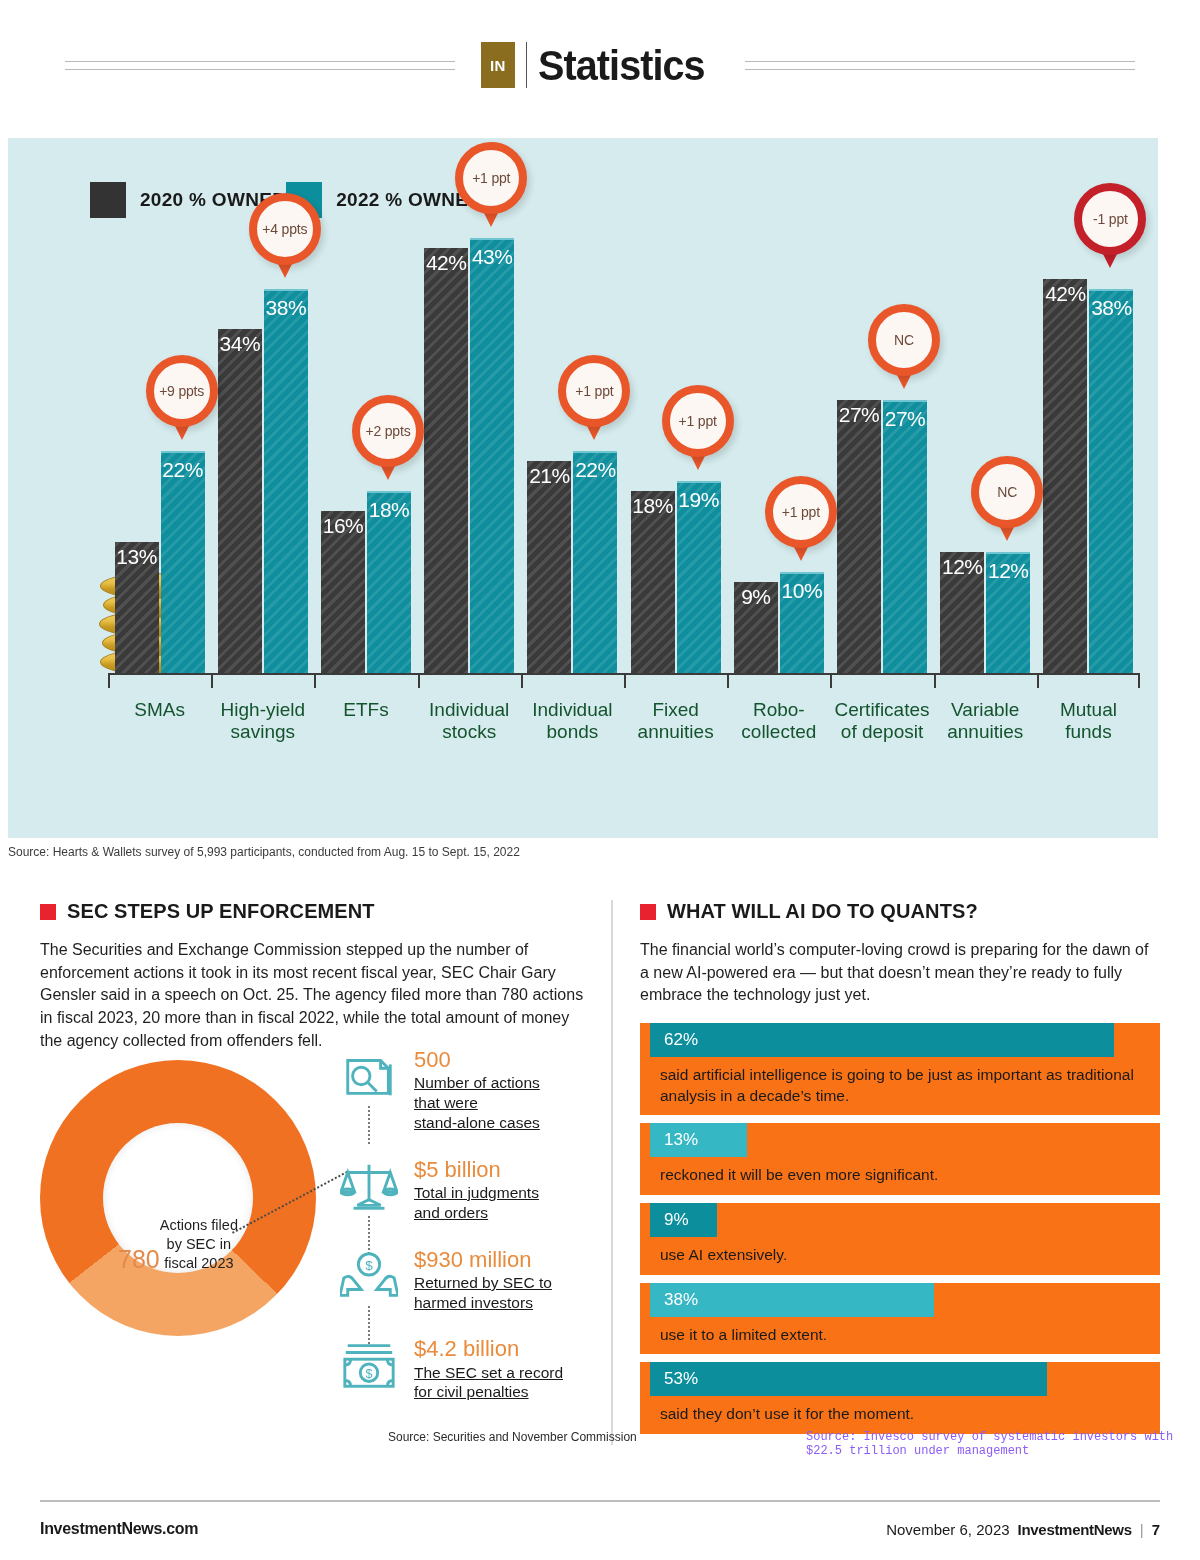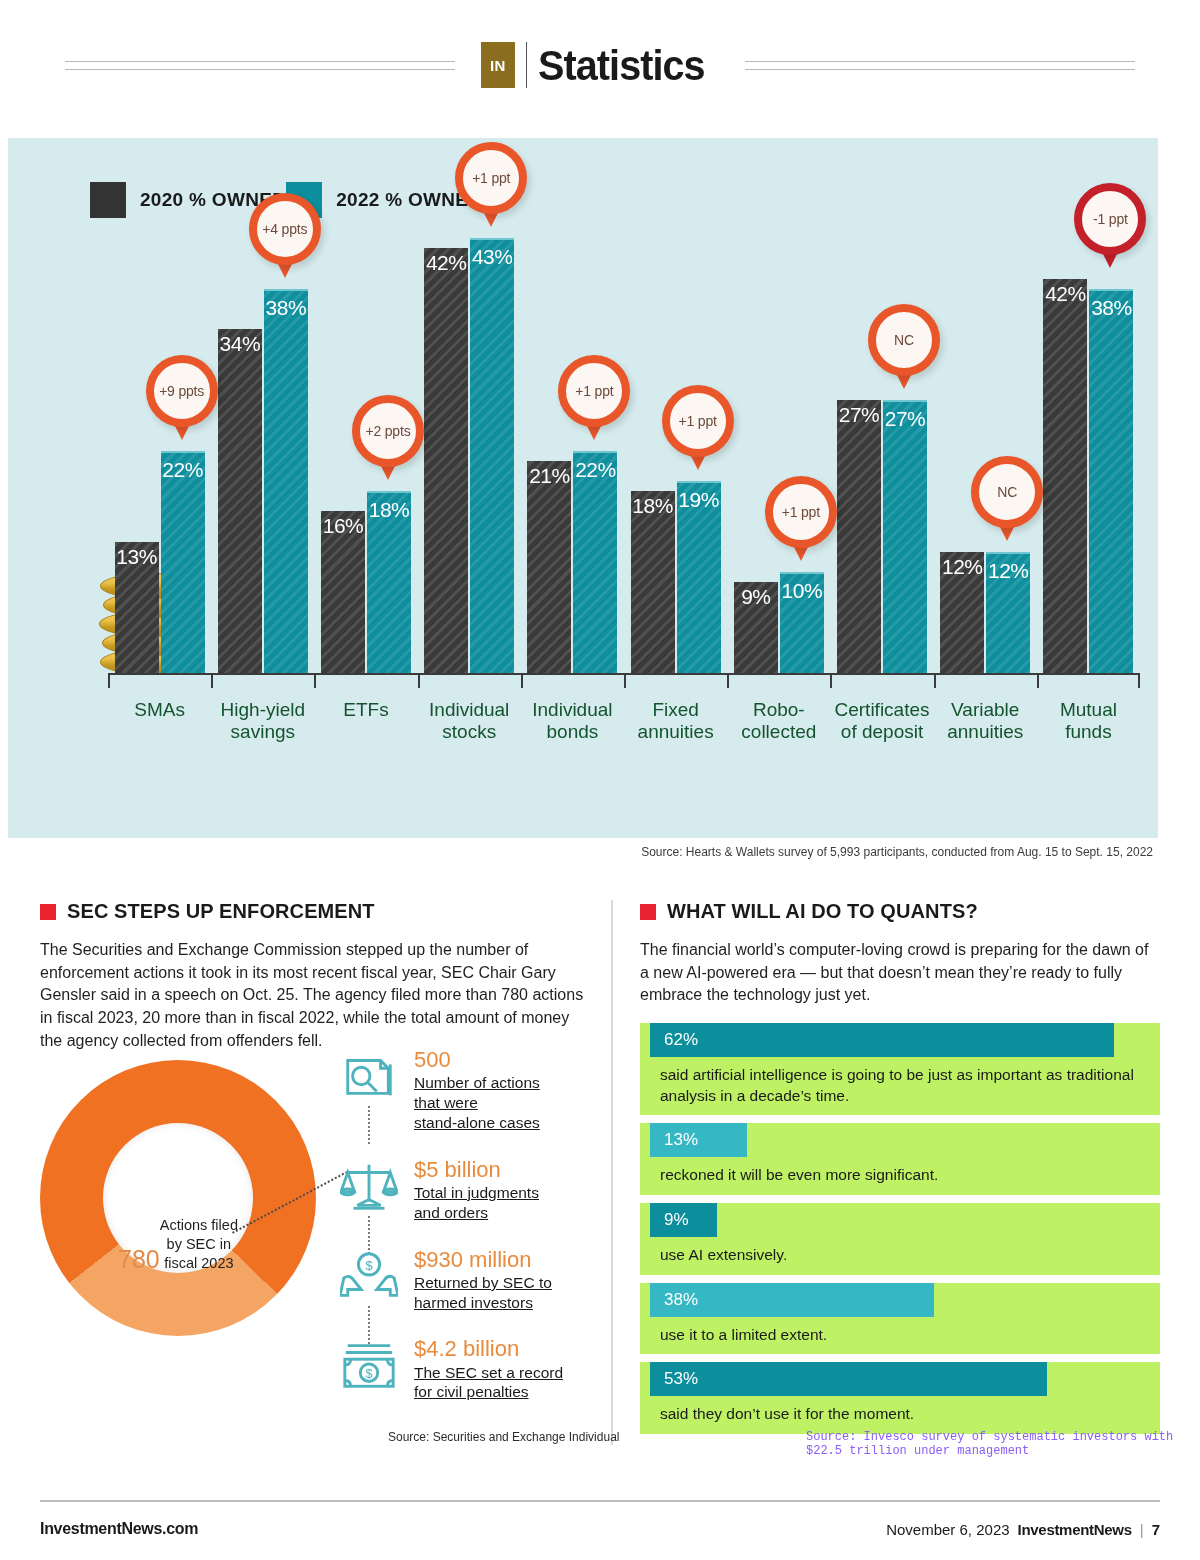--- a/index.html
+++ b/index.html
@@ -108,21 +108,21 @@
   
   .coins { position: absolute; left: -8px; bottom: 143px; width: 108px; height: 120px; }
   .coin {
     position: absolute; width: 100px; height: 26px; border-radius: 50%/50%;
     background: linear-gradient(180deg, #f2d06a 0%, #e8bf45 38%, #c79a22 62%, #b0861a 100%);
     border: 1px solid #a9811b;
   }
 
   .chart-source {
     position: absolute; left: 8px; top: 845px; width: 1150px;
-    text-align: right; font-size: 12px; color: #3b3b3b; padding-right: 5px;
+    font-size: 12px; color: #3b3b3b; padding-right: 5px;
   }
 
   
   .cols { position: absolute; left: 0; top: 890px; width: 1200px; height: 570px; }
   .col-divider { position: absolute; left: 611px; top: 10px; width: 2px; height: 545px; background: #d9d9d9; }
 
   .col-left { position: absolute; left: 40px; top: 10px; width: 545px; }
   .col-right { position: absolute; left: 640px; top: 10px; width: 520px; }
 
   .sec-head { display: flex; align-items: center; gap: 11px; margin-bottom: 16px; }
@@ -158,21 +158,21 @@
   .stat-icon { width: 58px; height: 56px; flex: 0 0 58px; }
   .stat-val { font-size: 22px; color: #e98b3c; line-height: 1.1; margin-bottom: 1px; }
   .stat-desc { font-size: 15.5px; line-height: 1.28; color: #1a1a1a; text-decoration: underline; }
   .stat-dots {
     position: absolute; left: 28px; top: 58px; width: 2px; height: 38px;
     border-left: 2px dotted #7a7a7a;
   }
 
   
   .ai-rows { margin-top: 16px; }
-  .ai-row { background: #bef264; margin-bottom: 8px; padding: 0 0 9px 0; }
+  .ai-row { background: #f97316; margin-bottom: 8px; padding: 0 0 9px 0; }
   .ai-bar {
     height: 34px; display: flex; align-items: center; padding-left: 14px;
     color: #fff; font-size: 17px; margin: 6px 0 0 10px;
   }
   .ai-text { font-size: 15.5px; line-height: 1.33; padding: 8px 16px 0 20px; color: #1a1a1a; }
 
   .src-row { position: absolute; left: 0; top: 540px; width: 1200px; }
   .src-left { position: absolute; left: 388px; font-size: 12px; color: #2b2b2b; }
   .src-right { position: absolute; left: 806px; font-size: 12px; color: #8b5cf6; font-family: Liberation Mono, monospace; }
 
@@ -552,21 +552,21 @@
           <div class="ai-text">use it to a limited extent.</div>
         </div>
         <div class="ai-row">
           <div class="ai-bar" style="background: rgb(12, 142, 156); width: 76.2879%;">53%</div>
           <div class="ai-text">said they don’t use it for the moment.</div>
         </div>
       </div>
   </div>
 
   <div class="src-row">
-    <div class="src-left">Source: Securities and Exchange Individual</div>
+    <div class="src-left">Source: Securities and November Commission</div>
     <div class="src-right">Source: Invesco survey of systematic investors with $22.5 trillion under management</div>
   </div>
 </div>
 
 <div class="footer-rule"></div>
 <div class="footer">
   <div class="foot-left">InvestmentNews.com</div>
   <div class="foot-right">
     <span>November 6, 2023</span>
     <span class="foot-brand">InvestmentNews</span>

